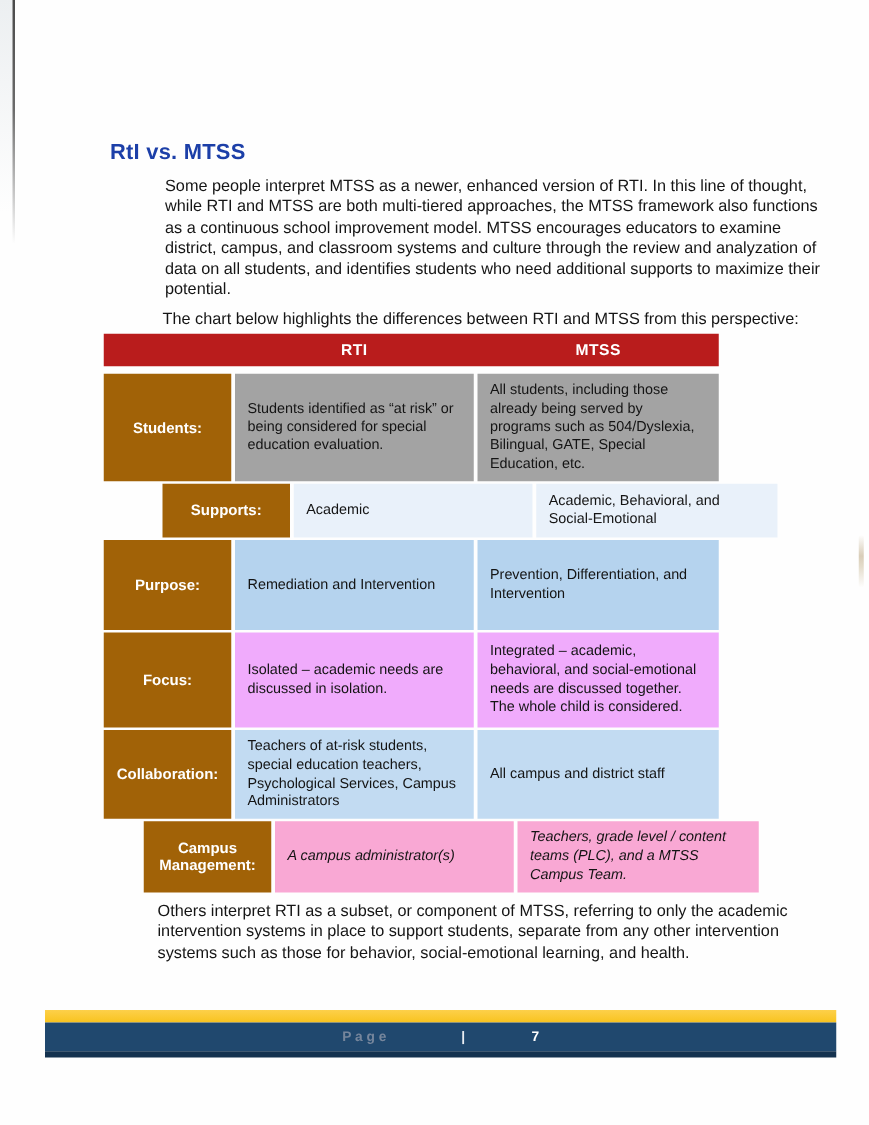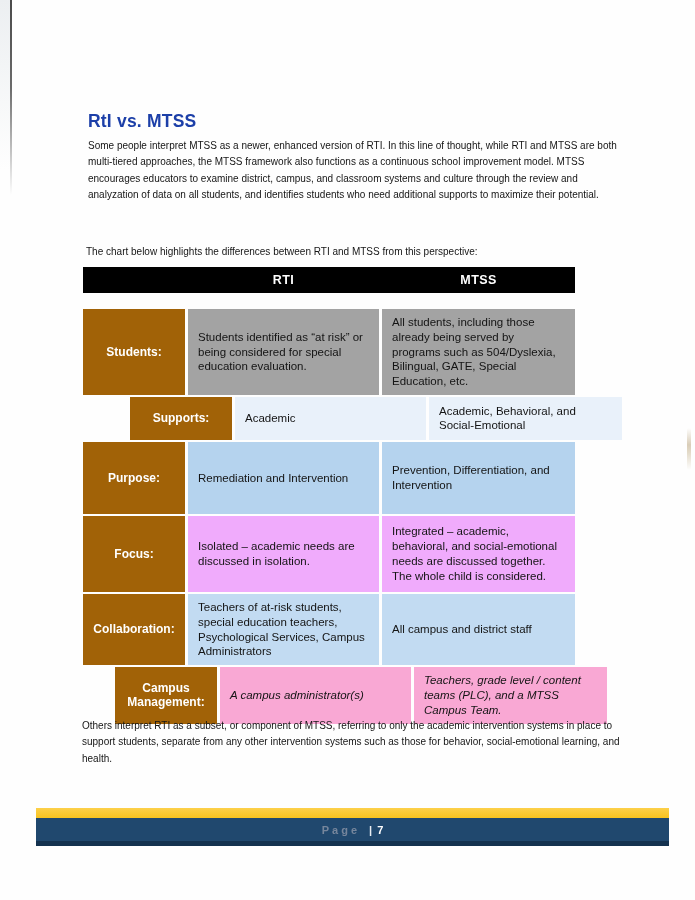--- a/index.html
+++ b/index.html
@@ -28,30 +28,30 @@
     border-radius:2px;
   }
 
   .doc-title{
     position:absolute;left:88px;top:99px;
     font-size:17.5px;font-weight:bold;color:#1c3fa8;
     letter-spacing:.2px;
   }
   .para{
     position:absolute;
-    font-size:10px;line-height:16.4px;color:#151515;
+    font-size:13px;line-height:16.4px;color:#151515;margin-left:44px;
   }
   .para-intro{left:88px;top:128px;width:532px;}
   .para-chart-intro{left:86px;top:234px;width:545px;}
   .para-closing{left:82px;top:708px;width:545px;}
 
   
   .cmp-table{position:absolute;left:83px;top:267px;width:492px;}
   .cmp-header{
-    position:relative;height:26px;background:#000000;margin-bottom:16px;padding-left:35px;
+    position:relative;height:26px;background:#b91c1c;margin-bottom:6px;padding-left:35px;
   }
   .cmp-header .hdr{
     position:absolute;top:0;height:26px;
     display:flex;align-items:center;justify-content:center;
     color:#ffffff;font-size:12.5px;font-weight:bold;letter-spacing:.4px;
   }
   .hdr-rti{left:105px;width:191px;}
   .hdr-mtss{left:299px;width:193px;}
 
   .cmp-row{display:flex;column-gap:3px;margin-bottom:2px;}
@@ -78,20 +78,21 @@
   .r4{min-height:62px;} .r4 .cell-content{background:#c2dbf2;}
   .r5{min-height:54px;margin-bottom:0;padding-left:32px;} .r5 .cell-content{background:#f9a8d4;font-style:italic;}
 
   
   .footer{position:absolute;left:36px;top:808px;width:633px;}
   .footer-gold{height:10px;background:linear-gradient(to bottom,#fdd04a,#f8c31f);}
   .footer-navy{
     height:23px;background:#20486e;
     display:flex;align-items:center;justify-content:center;
     font-size:11px;
+    gap:48px;
   }
   .footer-page-word{color:#76869c;letter-spacing:3px;font-weight:bold;}
   .footer-sep{color:#e9edf2;font-weight:bold;margin-left:9px;}
   .footer-num{color:#ffffff;font-weight:bold;margin-left:5px;}
   .footer-dark{height:5px;background:#14324f;}
 </style>
 </head>
 <body>
 
 <div class="page">

